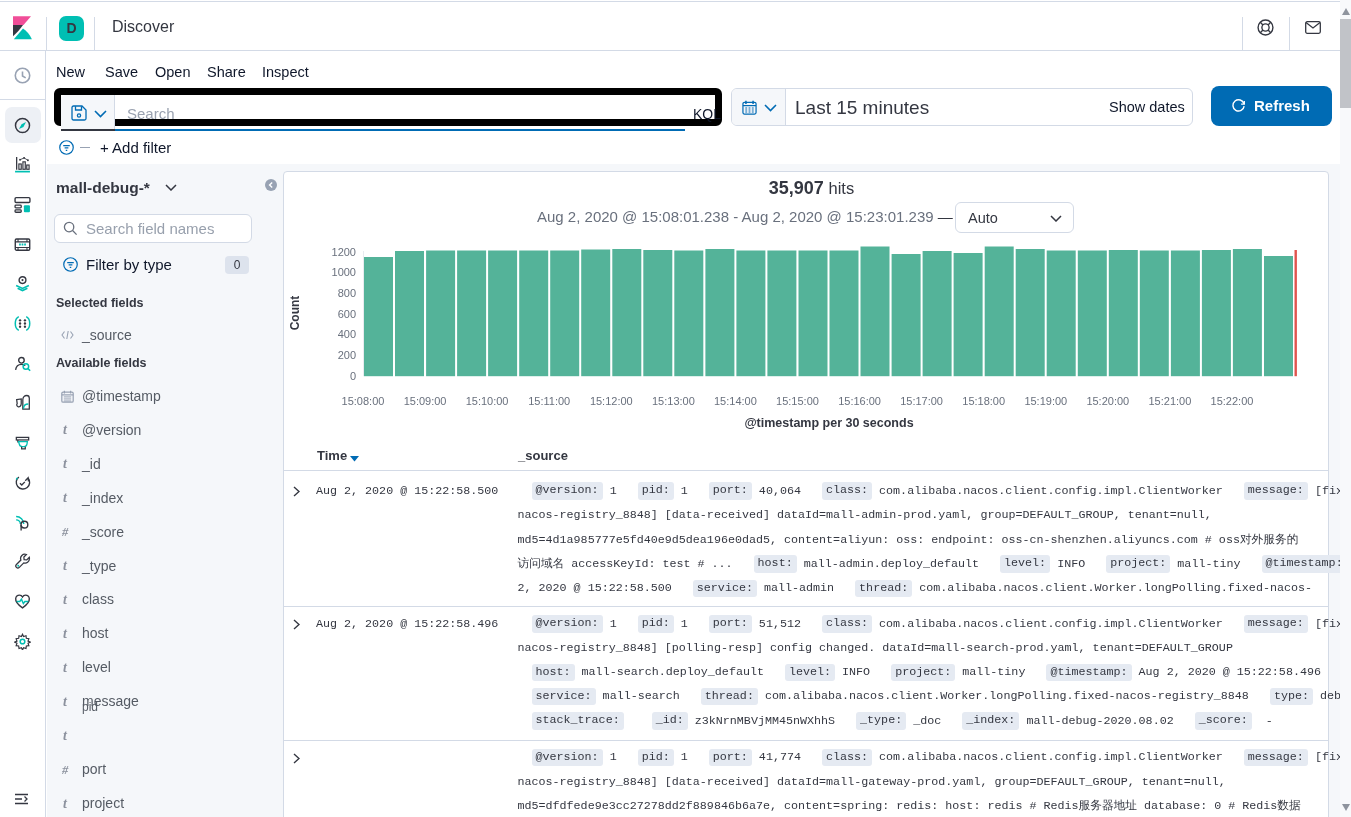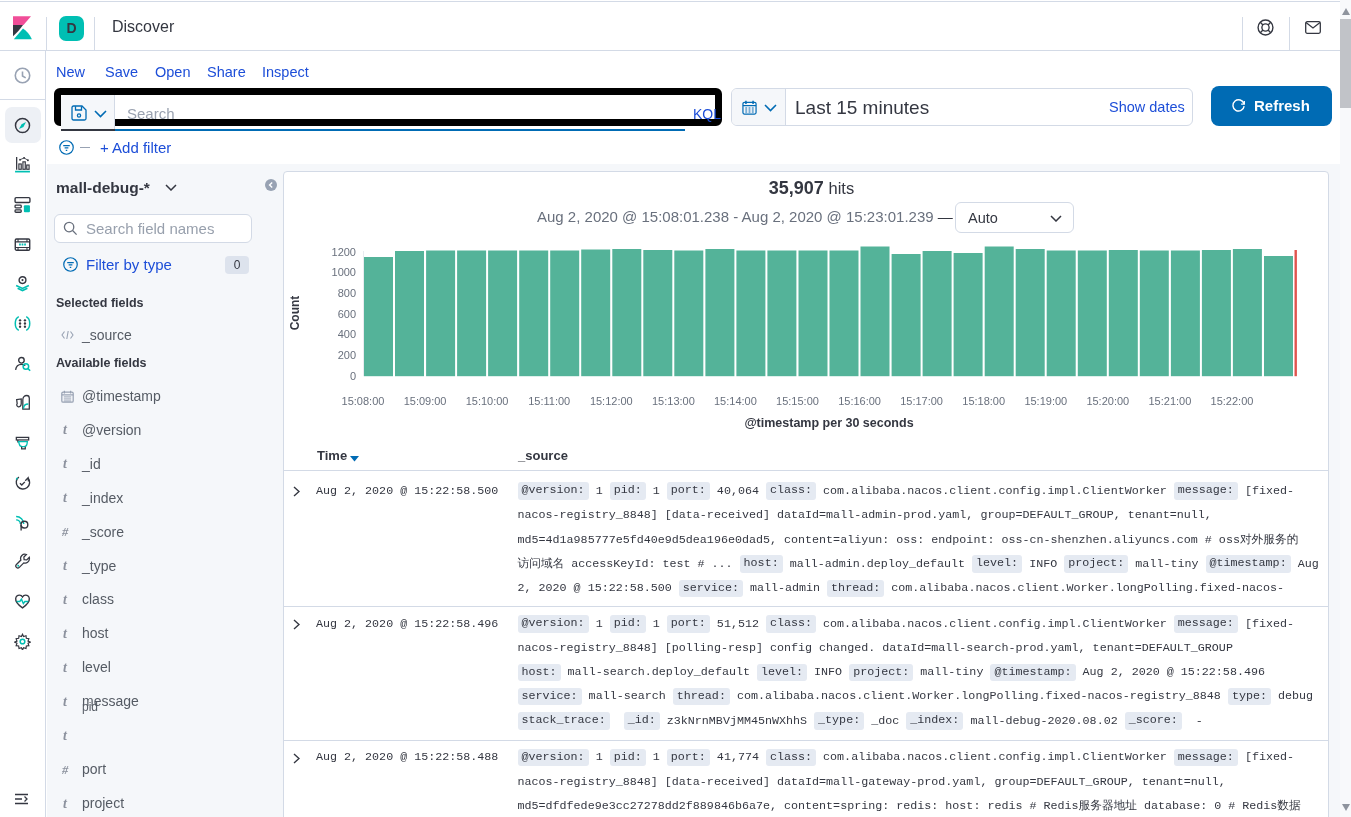--- a/index.html
+++ b/index.html
@@ -1,23 +1,23 @@
 <!DOCTYPE html>
 <html><head>
 <meta charset="utf-8">
 <style>
 * { margin:0; padding:0; box-sizing:border-box; }
 html,body { width:1351px; height:817px; overflow:hidden; background:#fff;
   font-family:"Liberation Sans", sans-serif; }
 .abs { position:absolute; }
 #stage { position:relative; width:1351px; height:817px; }
 .mono { font-family:"Liberation Mono", monospace; }
-.blue { color:#1d4ed8; }
+.blue { color:#0f172a; }
 .dark { color:#343741; }
-.badge { display:inline-block; background:#E5EAF2; border-radius:3px; padding:0 4px; line-height:17.5px; position:relative; top:-0.5px; }
+.badge { display:inline-block; background:#E5EAF2; border-radius:3px; padding:0 4px; line-height:17.5px; position:relative; top:-0.5px;margin-left:14px; }
 </style>
 </head>
 <body>
 <div id="stage">
 
 <div class="abs" style="left:47px; top:164px; width:1304px; height:653px; background:#F5F7FA;"></div>
 
 <div class="abs" style="left:0; top:1px; width:1351px; height:1px; background:#D3DAE6;"></div>
 
 <div class="abs" id="header" style="left:0; top:2px; width:1351px; height:49px; background:#fff; border-bottom:1px solid #D3DAE6;">
@@ -353,21 +353,20 @@
 <div class="abs mono" style="left:32px; top:439.5px; height:24.3px; line-height:24.3px; font-size:11.7px; color:#343741;">Aug 2, 2020 @ 15:22:58.496</div>
 <div class="abs mono" style="left:233.5px; top:439.5px; height:24.3px; line-height:24.3px; font-size:11.7px; color:#343741; white-space:pre;"><span class="badge">@version:</span> 1 <span class="badge">pid:</span> 1 <span class="badge">port:</span> 51,512 <span class="badge">class:</span> com.alibaba.nacos.client.config.impl.ClientWorker <span class="badge">message:</span> [fixed-</div>
 <div class="abs mono" style="left:233.5px; top:463.8px; height:24.3px; line-height:24.3px; font-size:11.7px; color:#343741; white-space:pre;">nacos-registry_8848] [polling-resp] config changed. dataId=mall-search-prod.yaml, tenant=DEFAULT_GROUP</div>
 <div class="abs mono" style="left:233.5px; top:488.1px; height:24.3px; line-height:24.3px; font-size:11.7px; color:#343741; white-space:pre;"><span class="badge">host:</span> mall-search.deploy_default <span class="badge">level:</span> INFO <span class="badge">project:</span> mall-tiny <span class="badge">@timestamp:</span> Aug 2, 2020 @ 15:22:58.496</div>
 <div class="abs mono" style="left:233.5px; top:512.4px; height:24.3px; line-height:24.3px; font-size:11.7px; color:#343741; white-space:pre;"><span class="badge">service:</span> mall-search <span class="badge">thread:</span> com.alibaba.nacos.client.Worker.longPolling.fixed-nacos-registry_8848 <span class="badge">type:</span> debug</div>
 <div class="abs mono" style="left:233.5px; top:536.7px; height:24.3px; line-height:24.3px; font-size:11.7px; color:#343741; white-space:pre;"><span class="badge">stack_trace:</span>&nbsp; <span class="badge">_id:</span> z3kNrnMBVjMM45nWXhhS <span class="badge">_type:</span> _doc <span class="badge">_index:</span> mall-debug-2020.08.02 <span class="badge">_score:</span>&nbsp; -</div>
 <div class="abs" style="left:0; top:567.6px; width:1044px; height:1px; background:#D3DAE6;"></div>
 <svg class="abs" style="left:9px; top:580.5px;" width="7" height="11" viewBox="0 0 7 11" fill="none" stroke="#343741" stroke-width="1.4">
         <path d="M1,1 L6,5.5 L1,10"></path>
       </svg>
-<div class="abs mono" style="left:32px; top:573.4px; height:24.3px; line-height:24.3px; font-size:11.7px; color:#343741;">Aug 2, 2020 @ 15:22:58.488</div>
 <div class="abs mono" style="left:233.5px; top:573.4px; height:24.3px; line-height:24.3px; font-size:11.7px; color:#343741; white-space:pre;"><span class="badge">@version:</span> 1 <span class="badge">pid:</span> 1 <span class="badge">port:</span> 41,774 <span class="badge">class:</span> com.alibaba.nacos.client.config.impl.ClientWorker <span class="badge">message:</span> [fixed-</div>
 <div class="abs mono" style="left:233.5px; top:597.6px; height:24.3px; line-height:24.3px; font-size:11.7px; color:#343741; white-space:pre;">nacos-registry_8848] [data-received] dataId=mall-gateway-prod.yaml, group=DEFAULT_GROUP, tenant=null,</div>
 <div class="abs mono" style="left:233.5px; top:622.0px; height:24.3px; line-height:24.3px; font-size:11.7px; color:#343741; white-space:pre;">md5=dfdfede9e3cc27278dd2f889846b6a7e, content=spring: redis: host: redis # Redis服务器地址 database: 0 # Redis数据</div>
 </div>
 
 <div class="abs" style="left:1340px; top:0; width:11px; height:817px; background:#F8F9FB;">
   <svg class="abs" style="left:2px; top:8px;" width="8" height="7" viewBox="0 0 8 7">
         <polygon points="4,0 8,7 0,7" fill="#8F949E"></polygon>
       </svg>
   <div class="abs" style="left:0px; top:19px; width:11px; height:89px; background:#C1C3C8;"></div>

